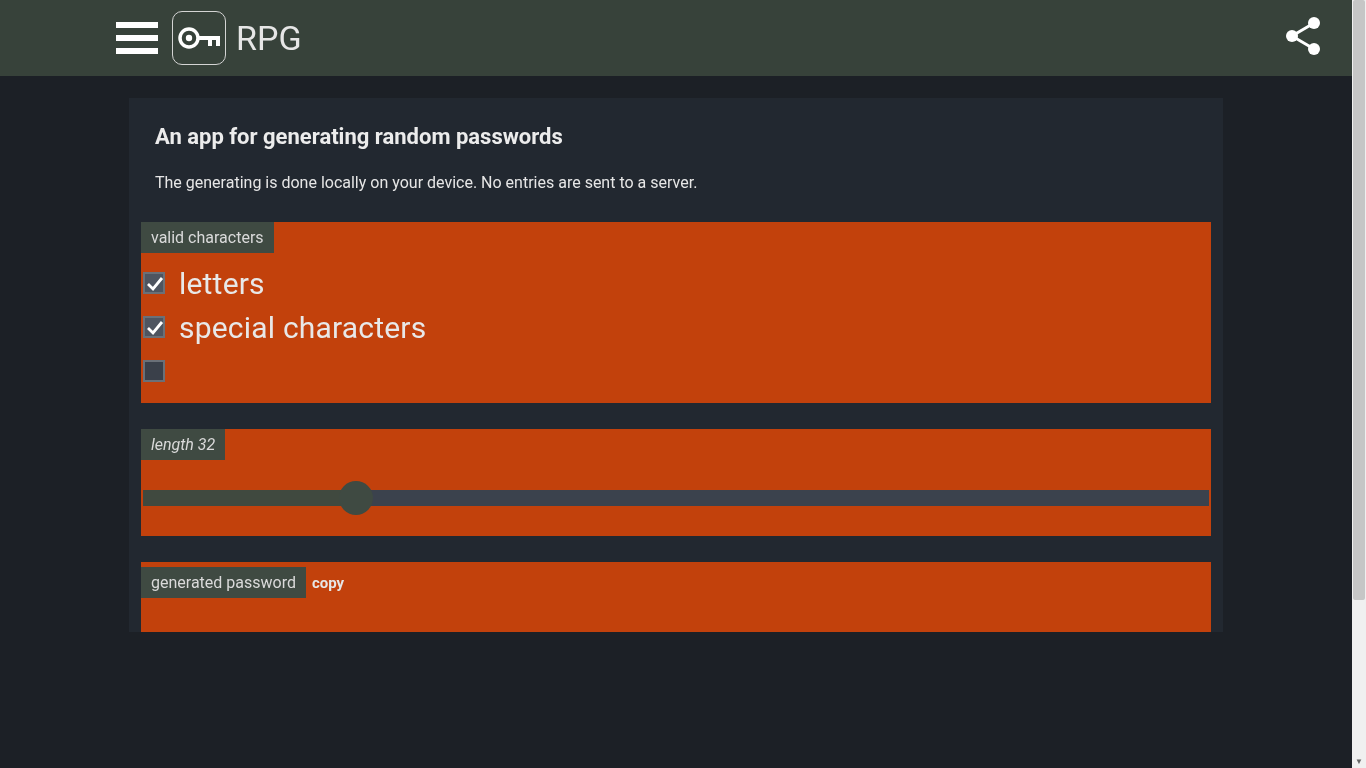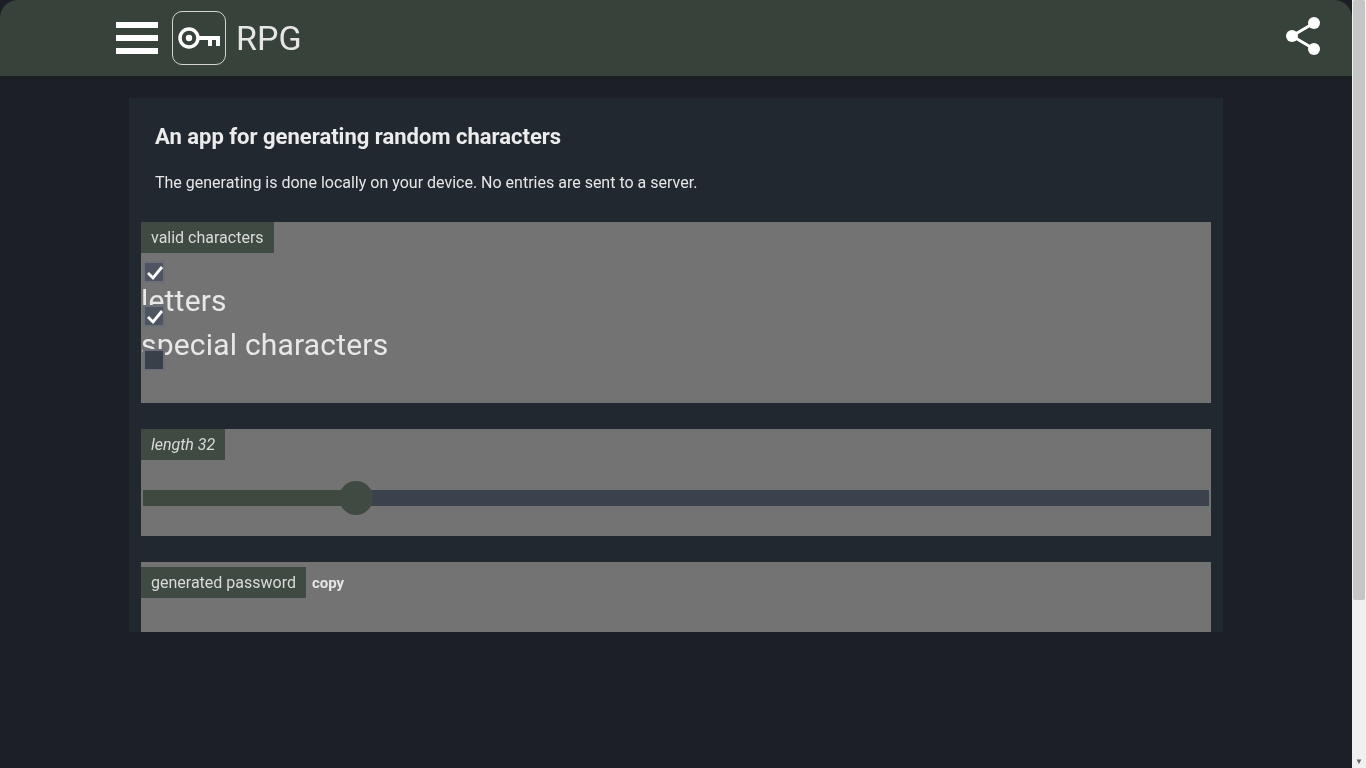--- a/index.html
+++ b/index.html
@@ -9,21 +9,20 @@
       overflow: hidden;
       font-family: -apple-system, BlinkMacSystemFont, "Segoe UI", Roboto, Arial, sans-serif;
       background: #1c2026;
       color: #e6e6e6;
     }
     .viewport {
       width: 1352px;
       height: 768px;
       overflow-y: auto;
       float: left;
-      border-radius: 18px;
     }
     .scrollbar {
       width: 14px;
       height: 768px;
       background: #f0f0f0;
       float: right;
       position: relative;
     }
     .scrollbar-thumb {
       position: absolute;
@@ -98,40 +97,39 @@
       font-weight: 700;
       color: #ececec;
     }
     .intro p {
       margin-top: 24px;
       font-size: 16px;
       color: #e6e6e6;
     }
 
     .panel {
-      background: #737373;
+      background: #c2410c;
       margin: 4px 12px 26px;
       padding: 0 0 10px;
     }
     .panel.first { margin-top: 0; }
     .panel-label {
       display: inline-block;
       background: #3f4a42;
       color: #dadada;
       font-size: 16px;
       padding: 6px 10px;
       margin: 0 0 8px 0;
     }
 
     .checkrow {
       display: flex;
-      align-items: flex-start;
+      align-items: center;
       height: 44px;
       padding-left: 0;
-      flex-direction: column;
     }
     .checkbox {
       width: 22px;
       height: 22px;
       margin-left: 2px;
       margin-right: 14px;
       border: 2px solid #6a7078;
       background: #4e5560;
       position: relative;
       cursor: pointer;
@@ -235,21 +233,21 @@
         <line x1="8" y1="21" x2="30" y2="34" stroke="#ffffff" stroke-width="3"></line>
         <circle cx="30" cy="8" r="6" fill="#ffffff"></circle>
         <circle cx="8" cy="21" r="6" fill="#ffffff"></circle>
         <circle cx="30" cy="34" r="6" fill="#ffffff"></circle>
       </svg>
     </div>
   </div>
 
   <div class="content">
     <div class="intro">
-      <h2>An app for generating random characters</h2>
+      <h2>An app for generating random passwords</h2>
       <p>The generating is done locally on your device. No entries are sent to a server.</p>
     </div>
 
     <div class="panel first">
       <span class="panel-label">valid characters</span>
 
       <div class="checkrow">
         <div class="checkbox checked">
           <svg width="18" height="18" viewBox="0 0 18 18">
               <polyline points="2,9 7,14 16,3" fill="none" stroke="#ffffff" stroke-width="2.8"></polyline>

